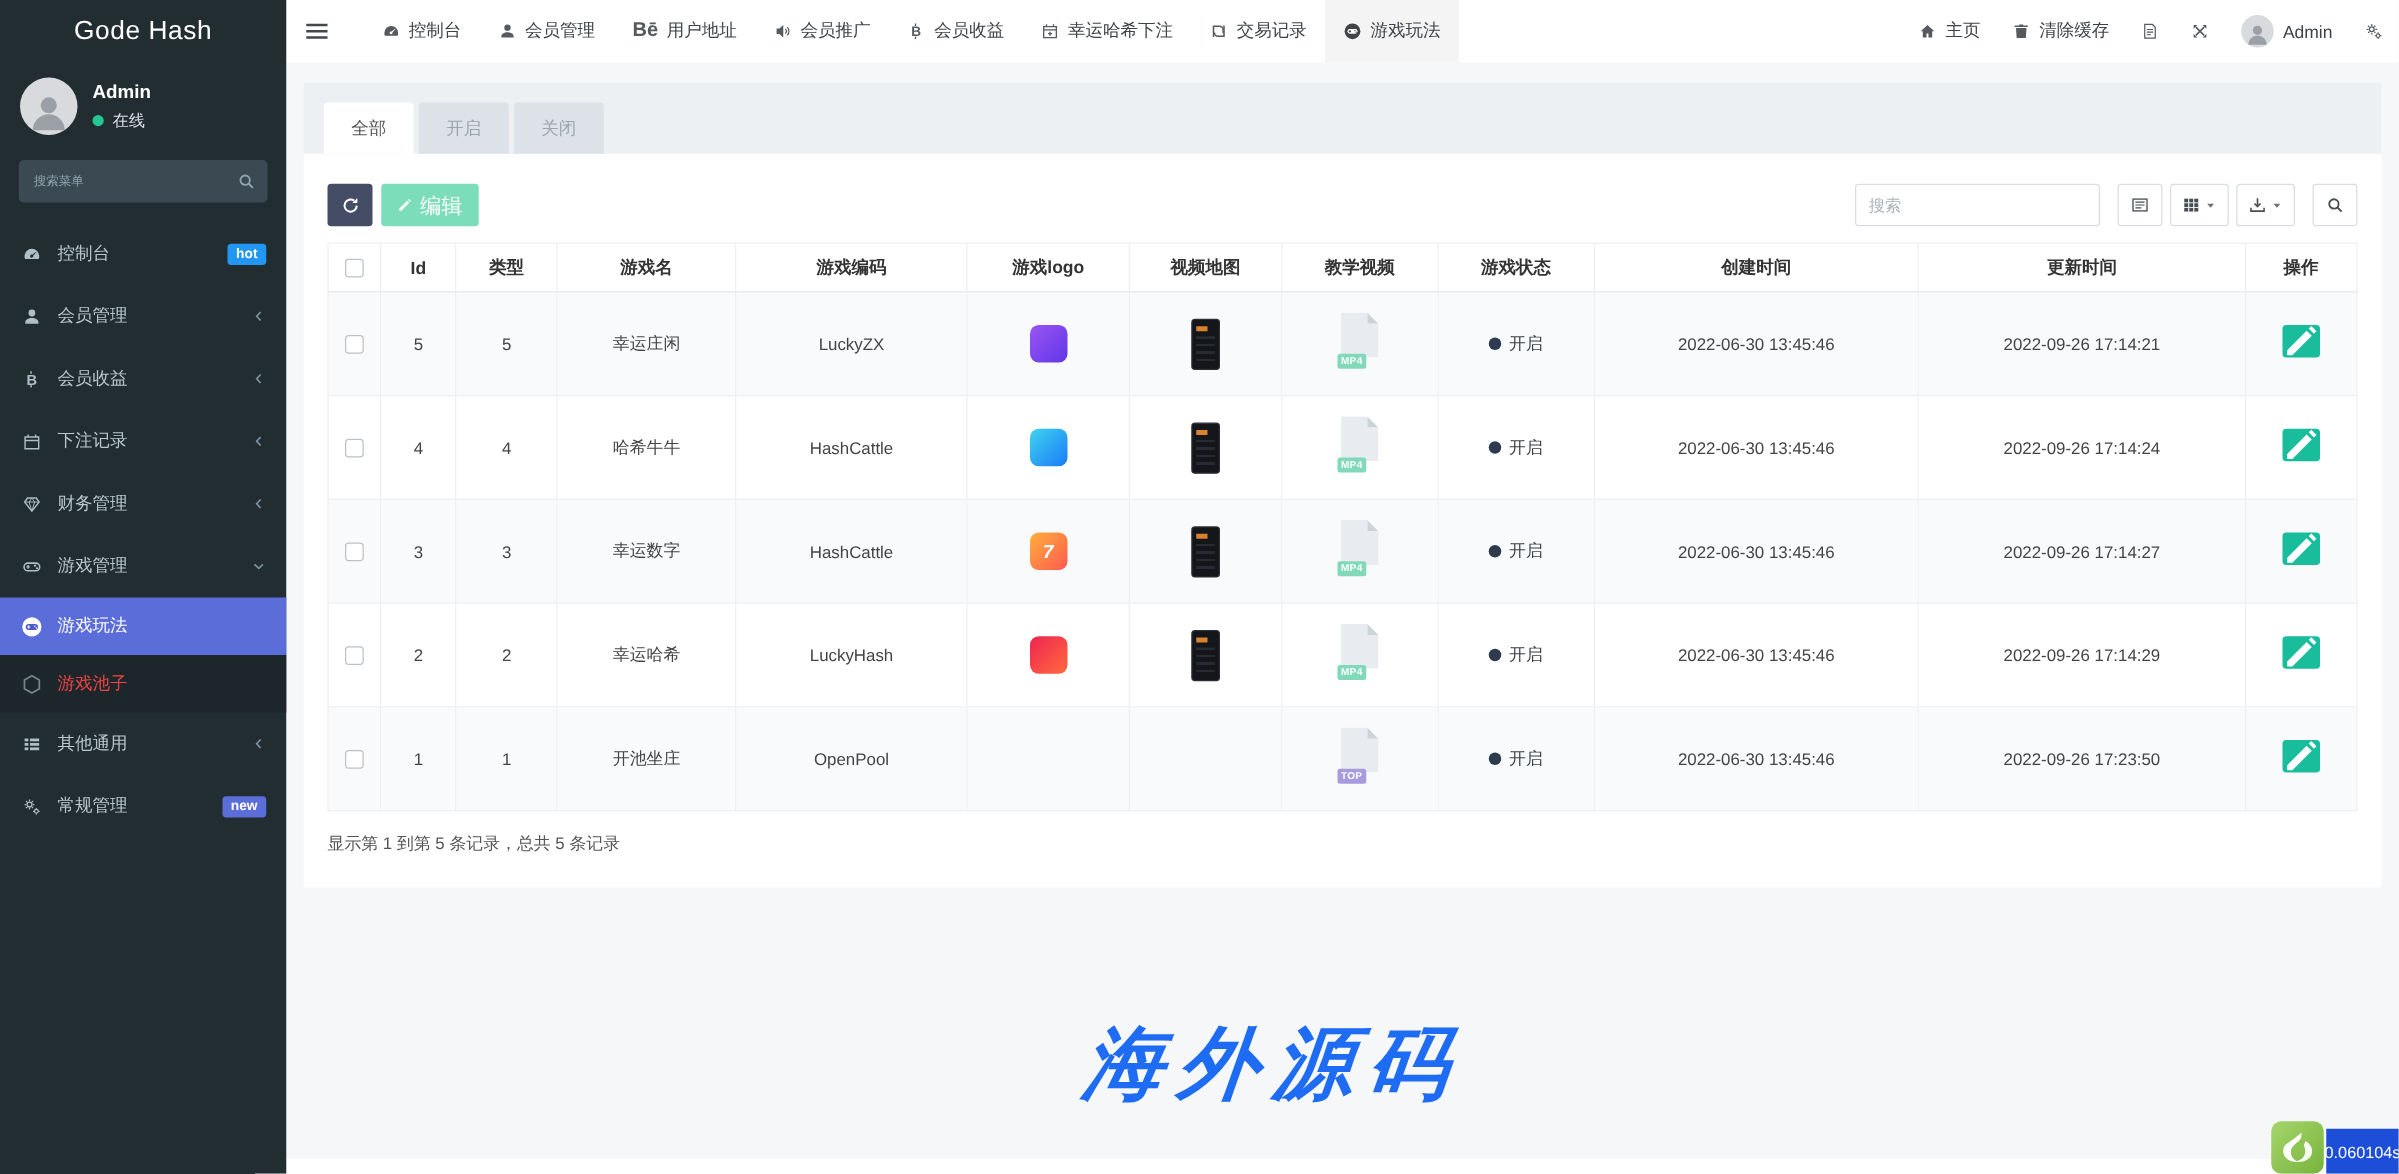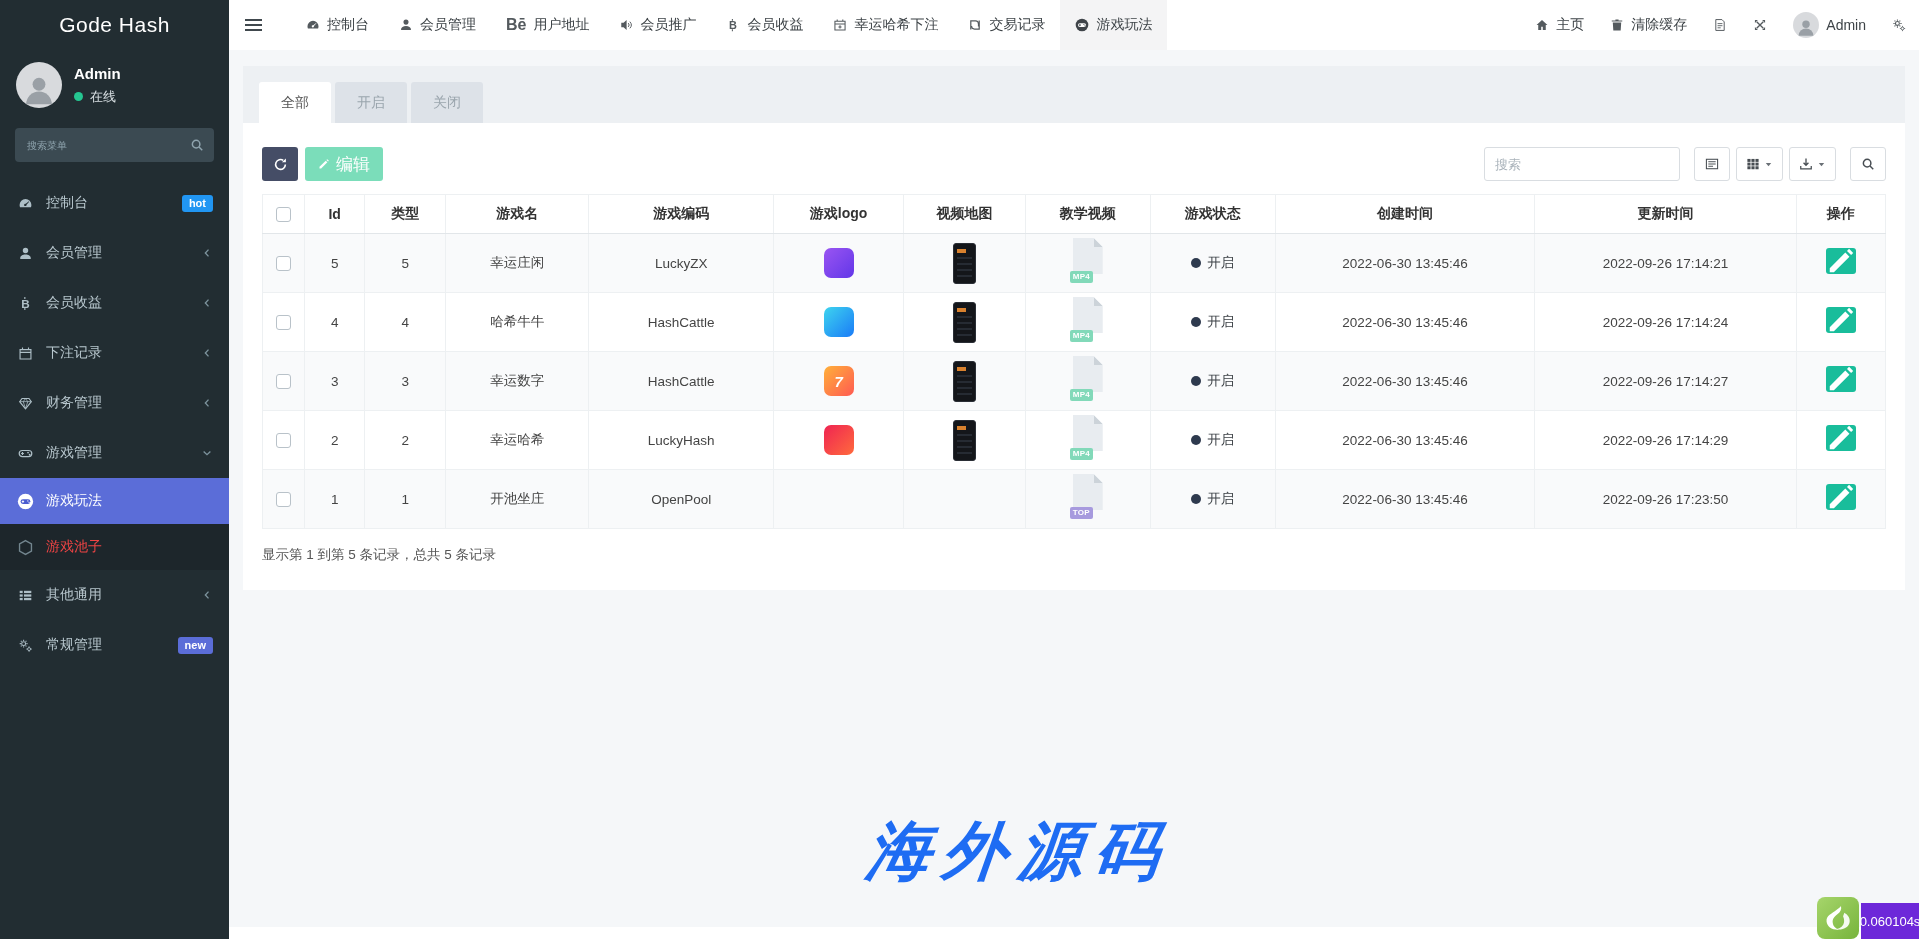--- a/index.html
+++ b/index.html
@@ -68,36 +68,36 @@
 .grid{width:100%;border-collapse:collapse;margin-top:13px;table-layout:fixed}
 .grid th,.grid td{border:1px solid #edf0f2;text-align:center;vertical-align:middle;overflow:hidden}
 .grid th{height:39px;font-size:14px;color:#333;font-weight:bold;border-bottom:1px solid #e2e6e9}
 .grid td{height:47px;font-size:13.5px;color:#444}
 .grid tr.odd td{background:#f9fafb}
 .grid input[type=checkbox]{appearance:none;width:15px;height:15px;border:1.5px solid #b9c2c9;border-radius:3px;background:#fff;cursor:pointer;vertical-align:middle}
 .glogo{width:30px;height:30px;border-radius:7px;margin:0 auto;display:flex;align-items:center;justify-content:center;color:#fff;font-weight:bold;font-size:15px;font-style:italic}
 .thumb{width:23px;height:41px;background:#14161a;border-radius:3px;margin:0 auto;position:relative;overflow:hidden;border:1px solid #2a2e35}
 .thumb::before{content:"";position:absolute;left:3px;top:5px;width:9px;height:4px;background:#d8812e}
 .thumb::after{content:"";position:absolute;left:3px;right:3px;top:13px;bottom:4px;background:repeating-linear-gradient(#262b33 0 2px,transparent 2px 6px)}
-.filewrap{width:30px;height:50px;margin:4px auto;position:relative}
+.filewrap{width:30px;height:50px;margin:16px auto;position:relative}
 .filepage{width:30px;height:36px;background:#e8ecf0;clip-path:polygon(0 0,70% 0,100% 25%,100% 100%,0 100%);position:relative}
 .filepage::before{content:"";position:absolute;right:0;top:0;width:9px;height:9px;background:#ccd3d9;clip-path:polygon(0 0,100% 100%,0 100%)}
 .ftag{position:absolute;left:-3px;bottom:5px;font-size:8px;font-weight:bold;color:#fff;padding:2px 3px;border-radius:2px;letter-spacing:.3px;line-height:1}
 .status{display:inline-flex;align-items:center;gap:6px;color:#3a3f44}
 .sdot{width:10px;height:10px;border-radius:50%;display:inline-block}
 .row-edit{width:30px;height:26px;border-radius:3px;background:#19bd9b;border:none;color:#fff;display:inline-flex;align-items:center;justify-content:center;font-size:12px;cursor:pointer}
 .tfoot{margin-top:17px;font-size:13.5px;color:#555}
 
 
 .watermark{position:absolute;left:790px;top:758px;transform:translateX(-50%) skewX(-6deg);font-size:64px;color:#1e6cf3;font-family:"DejaVu Serif","Liberation Serif",serif;font-style:italic;font-weight:bold;letter-spacing:12px;white-space:nowrap}
 .bottom-strip{position:absolute;left:0;bottom:0;width:100%;height:12px;background:#fff}
 .trace{position:absolute;right:0;bottom:0;display:flex;align-items:flex-end;z-index:3}
 .trace-icon{width:42px;height:42px;border-radius:8px;background:linear-gradient(135deg,#a6d56b,#77b43c);display:flex;align-items:center;justify-content:center;margin-right:2px;cursor:pointer}
 .trace-icon .icn{font-size:30px}
-.trace-time{width:58px;height:36px;background:#6d28d9;color:#fff;font-size:13px;display:flex;align-items:center;justify-content:center;cursor:pointer}
+.trace-time{width:58px;height:36px;background:#1d4ed8;color:#fff;font-size:13px;display:flex;align-items:center;justify-content:center;cursor:pointer}
 </style>
 </head>
 <body>
 
 <aside class="sidebar">
   <div class="brand">Gode Hash</div>
   <div class="user-panel">
     <div class="avatar">
         <span class="icn">
           <svg viewBox="0 0 16 16">

